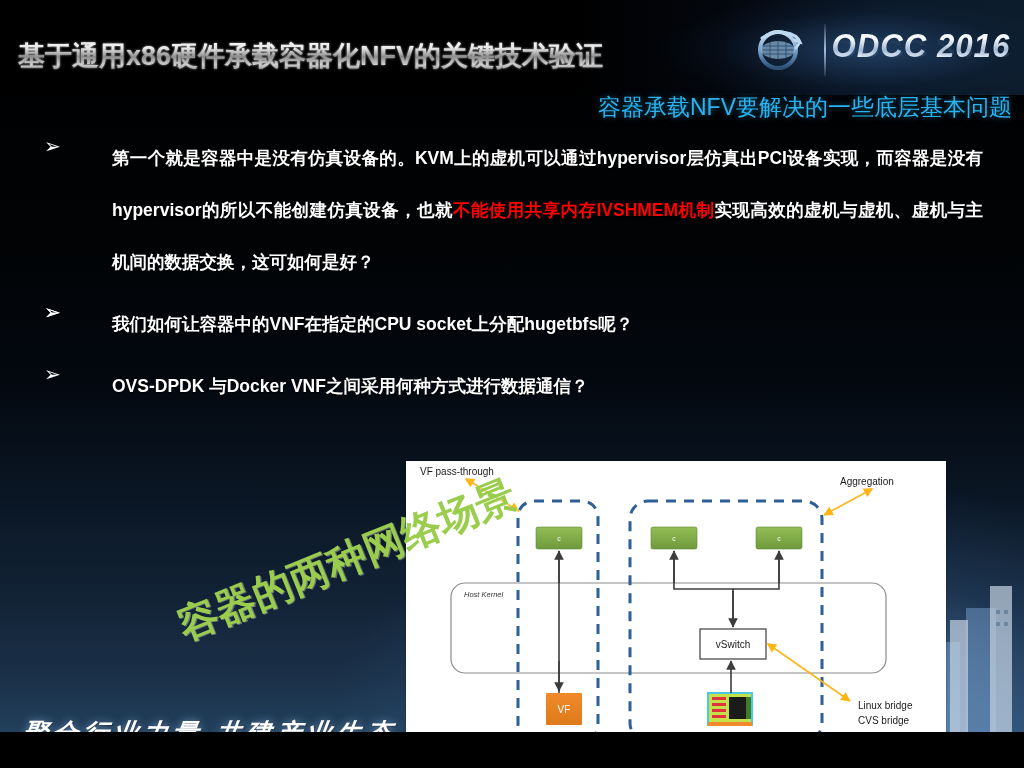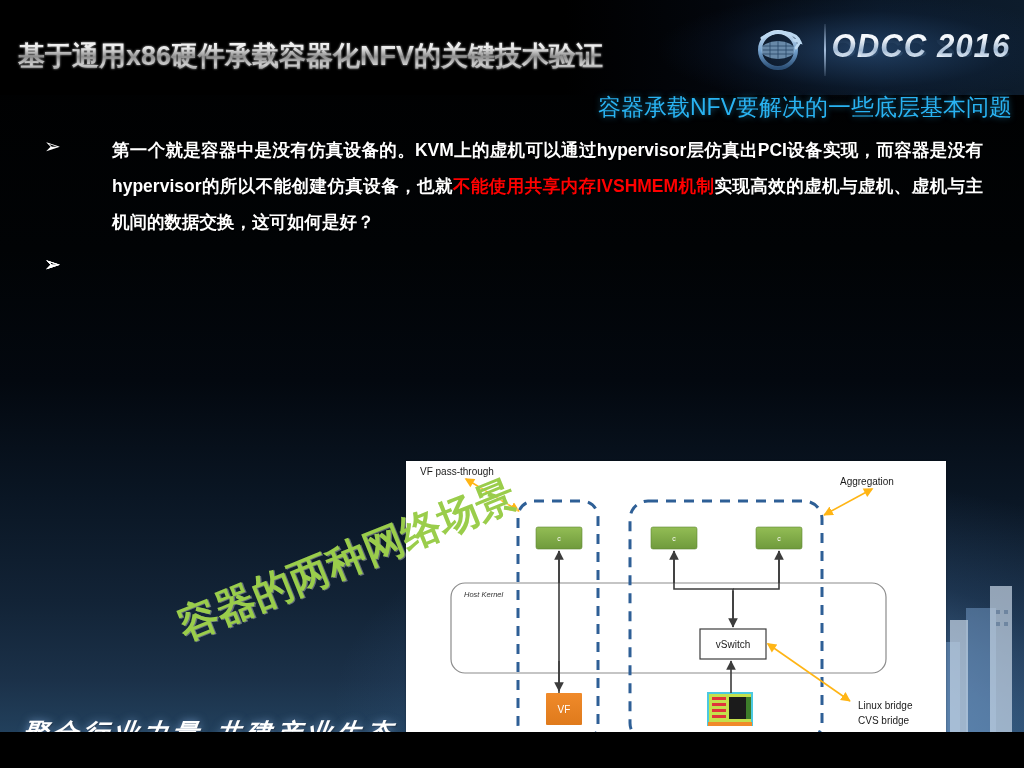--- a/index.html
+++ b/index.html
@@ -87,21 +87,21 @@
   .bullet-row { position:relative; margin-bottom:10px; }
   .bullet-marker {
     position:absolute; left:44px; top:4px;
     color:#ffffff; font-size:20px; line-height:1;
     font-family:"DejaVu Sans", sans-serif;
   }
   .bullet-text {
     margin-left:112px; margin-right:22px;
     color:#ffffff;
     font-size:17.5px; font-weight:bold;
-    line-height:36px;
+    line-height:52px;
     text-align:justify;
     text-shadow:0 1px 1px rgba(0,0,0,0.9);
   }
   .bullet-text .hl { color:#ff0000; }
 
   
   #watermark {
     position:absolute; left:190px; top:598px;
     font-size:40px; font-weight:bold;
     color:#9acd4b;
@@ -219,23 +219,25 @@
   <div id="bullets">
       <div class="bullet-row">
         <div class="bullet-marker">➢</div>
         <div class="bullet-text"><span>第一个就是容器中是没有仿真设备的。KVM上的虚机可以通过hypervisor层仿真出PCI设备实现，而容器是没有hypervisor的所以不能创建仿真设备，也就</span><span class="hl">不能使用共享内存IVSHMEM机制</span><span>实现高效的虚机与虚机、虚机与主机间的数据交换，这可如何是好？</span></div>
       </div>
       <div class="bullet-row">
         <div class="bullet-marker">➢</div>
       </div>
       <div class="bullet-row">
         <div class="bullet-marker">➢</div>
+        <div class="bullet-text"><span>我们如何让容器中的VNF在指定的CPU socket上分配hugetbfs呢？</span></div>
       </div>
       <div class="bullet-row">
         <div class="bullet-marker">➢</div>
+        <div class="bullet-text"><span>OVS-DPDK 与Docker VNF之间采用何种方式进行数据通信？</span></div>
       </div>
     </div>
 
   <div id="watermark">容器的两种网络场景</div>
 
   <div id="diagram">
     <svg width="540" height="278" viewBox="0 0 540 278">
       <defs>
         <linearGradient id="greenbox" x1="0" y1="0" x2="0" y2="1">
           <stop offset="0%" stop-color="#93bd55"></stop>

